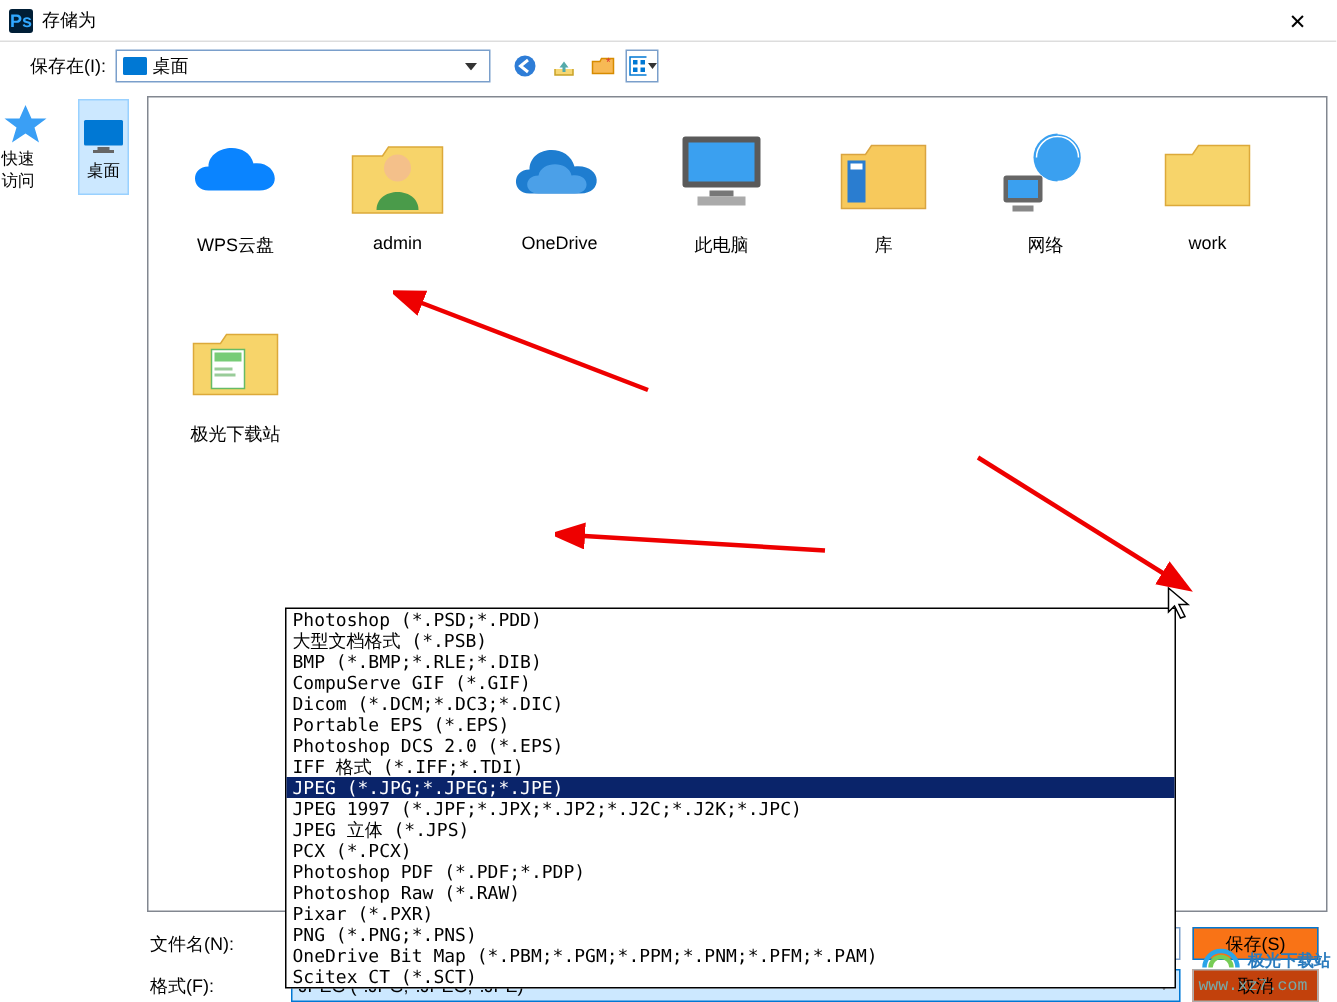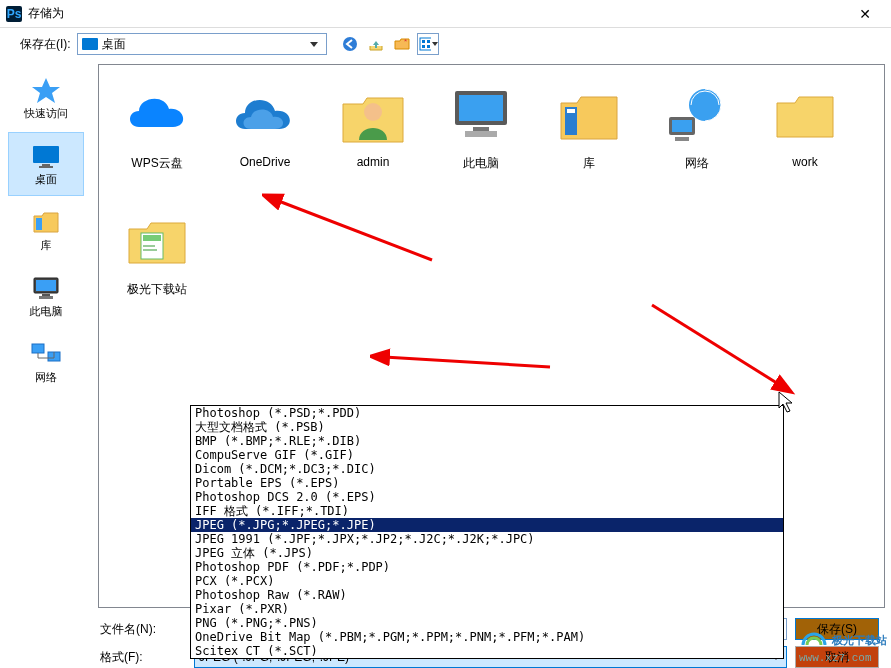--- a/index.html
+++ b/index.html
@@ -62,23 +62,23 @@
     width:22px; height:22px;
     display:flex; align-items:center; justify-content:center;
     border:1px solid transparent;
   }
   .body {
     display:flex;
     height: 608px;
   }
   .places {
     width: 92px;
-    display:flex; flex-direction:column; align-items:center;
+    display:flex; flex-direction:row; 
     padding-top:6px;
-    gap:2px;
+    gap:18px;
   }
   .place {
     width:76px; height:64px;
     display:flex; flex-direction:column; align-items:center; justify-content:center;
     font-size:11px;
     gap:2px;
     border:1px solid transparent;
   }
   .place.selected {
     background:#cce8ff;
@@ -134,21 +134,21 @@
     position:absolute; right:2px; top:0; bottom:0; width:16px;
     display:flex; align-items:center; justify-content:center;
   }
   .btn {
     width:84px; height:22px;
     border:1px solid #adadad;
     background:#c2410c;
     display:flex; align-items:center; justify-content:center;
     font-size:12px;
   }
-  .btn.primary { background:#a16207; border-color:#0078d4;}
+  .btn.primary { background:#f97316; border-color:#0078d4;}
   .dropdown {
     position:absolute;
     left: 190px;
     top: 405px;
     width: 594px;
     border:1px solid #000;
     background:#fff;
     font-family: "SimSun","MS Gothic",monospace;
     font-size:12px;
     line-height:14px;
@@ -280,36 +280,36 @@
         <div class="file-item">
           <div class="fi-ic">
               <svg width="72" height="56">
                 <path d="M18 40 C6 40 6 24 18 24 C18 10 44 6 48 22 C64 20 68 40 52 40 Z" fill="#0a84ff"></path>
               </svg>
             </div>
           <div class="fi-label">WPS云盘</div>
         </div>
         <div class="file-item">
           <div class="fi-ic">
-              <svg width="72" height="56">
-                <path d="M16 42 C4 42 4 26 16 26 C16 10 42 8 46 24 C64 22 66 42 50 42 Z" fill="#1e7dd0"></path>
-                <path d="M22 42 C12 42 12 30 22 30 C24 20 42 20 44 30 C56 28 58 42 46 42 Z" fill="#4ba0e8"></path>
-              </svg>
-            </div>
-          <div class="fi-label">OneDrive</div>
-        </div>
-        <div class="file-item">
-          <div class="fi-ic">
               <svg width="72" height="70">
                 <path d="M6 24 L26 24 L30 18 L66 18 L66 62 L6 62 Z" fill="#f7d46a" stroke="#dca93a"></path>
                 <circle cx="36" cy="32" r="9" fill="#f4c08a"></circle>
                 <path d="M22 60 C22 44 50 44 50 60 Z" fill="#4a9b4a"></path>
               </svg>
             </div>
           <div class="fi-label">admin</div>
+        </div>
+        <div class="file-item">
+          <div class="fi-ic">
+              <svg width="72" height="56">
+                <path d="M16 42 C4 42 4 26 16 26 C16 10 42 8 46 24 C64 22 66 42 50 42 Z" fill="#1e7dd0"></path>
+                <path d="M22 42 C12 42 12 30 22 30 C24 20 42 20 44 30 C56 28 58 42 46 42 Z" fill="#4ba0e8"></path>
+              </svg>
+            </div>
+          <div class="fi-label">OneDrive</div>
         </div>
         <div class="file-item">
           <div class="fi-ic">
               <svg width="72" height="64">
                 <rect x="10" y="8" width="52" height="34" rx="2" fill="#5a5a5a"></rect>
                 <rect x="14" y="12" width="44" height="26" fill="#3aa0f0"></rect>
                 <rect x="28" y="44" width="16" height="4" fill="#777"></rect>
                 <rect x="20" y="48" width="32" height="6" fill="#aaa"></rect>
               </svg>
             </div>
@@ -383,24 +383,24 @@
 <div class="dropdown" id="format-dropdown">
     <div class="opt">Photoshop (*.PSD;*.PDD)</div>
     <div class="opt">大型文档格式 (*.PSB)</div>
     <div class="opt">BMP (*.BMP;*.RLE;*.DIB)</div>
     <div class="opt">CompuServe GIF (*.GIF)</div>
     <div class="opt">Dicom (*.DCM;*.DC3;*.DIC)</div>
     <div class="opt">Portable EPS (*.EPS)</div>
     <div class="opt">Photoshop DCS 2.0 (*.EPS)</div>
     <div class="opt">IFF 格式 (*.IFF;*.TDI)</div>
     <div class="opt sel">JPEG (*.JPG;*.JPEG;*.JPE)</div>
-    <div class="opt">JPEG 1991 (*.JPF;*.JPX;*.JP2;*.J2C;*.J2K;*.JPC)</div>
+    <div class="opt">JPEG 1997 (*.JPF;*.JPX;*.JP2;*.J2C;*.J2K;*.JPC)</div>
     <div class="opt">JPEG 立体 (*.JPS)</div>
+    <div class="opt">PCX (*.PCX)</div>
     <div class="opt">Photoshop PDF (*.PDF;*.PDP)</div>
-    <div class="opt">PCX (*.PCX)</div>
     <div class="opt">Photoshop Raw (*.RAW)</div>
     <div class="opt">Pixar (*.PXR)</div>
     <div class="opt">PNG (*.PNG;*.PNS)</div>
     <div class="opt">OneDrive Bit Map (*.PBM;*.PGM;*.PPM;*.PNM;*.PFM;*.PAM)</div>
     <div class="opt">Scitex CT (*.SCT)</div>
   </div>
 
 <svg class="arrow" style="left:262px; top:190px;" width="180" height="80">
   <defs>
       <marker id="ah1" markerWidth="10" markerHeight="10" refX="2" refY="3" orient="auto">

